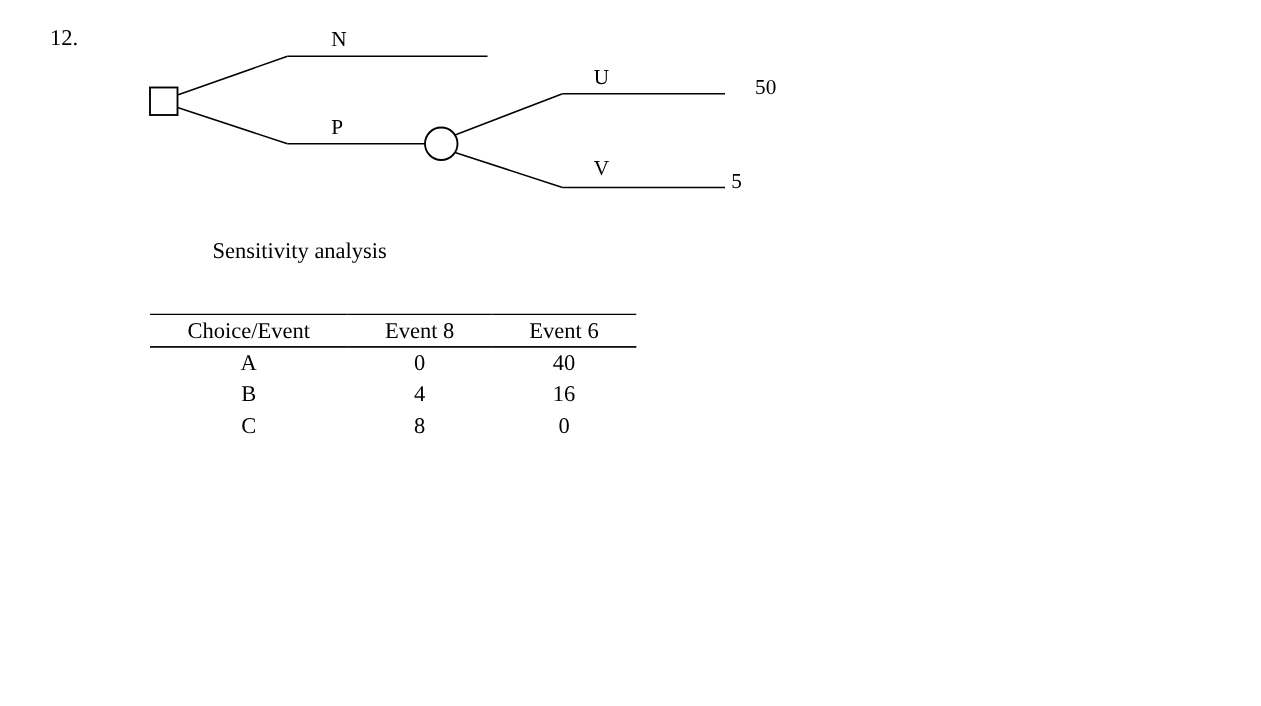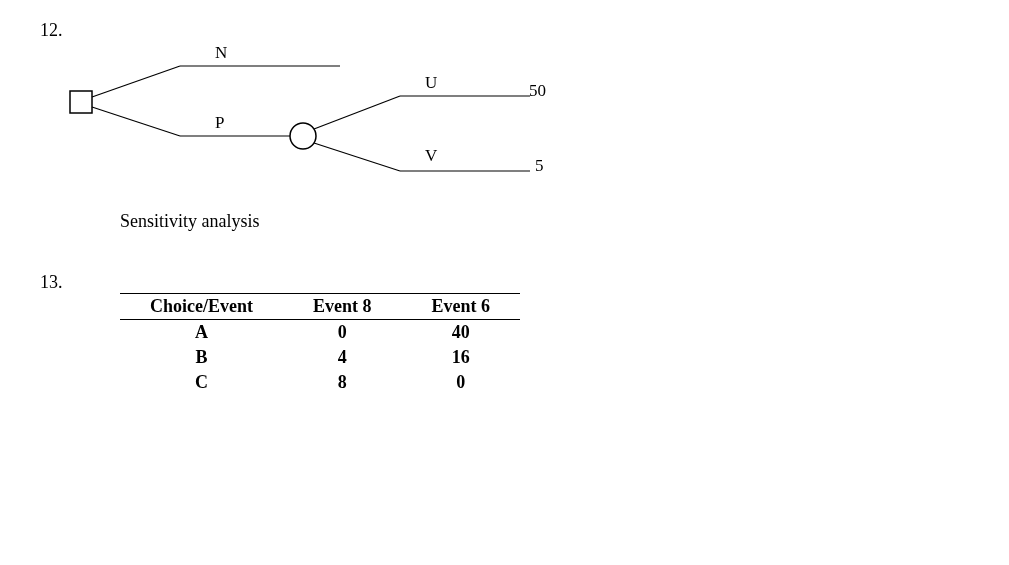--- a/index.html
+++ b/index.html
@@ -8,21 +8,20 @@
       color: #000;
       background: #fff;
       margin: 0;
       padding: 20px 40px;
       width: 1009px;
       box-sizing: border-box;
     }
     .question {
       display: flex;
       margin-bottom: 40px;
-      flex-direction: column;
     }
     .qnum {
       width: 50px;
       flex-shrink: 0;
     }
     .qcontent {
       flex: 1;
     }
     .qtext {
       margin-bottom: 20px;
@@ -50,21 +49,21 @@
     }
     .payoff-table {
       margin-left: 80px;
       border-collapse: collapse;
       font-family: 'Times New Roman', Times, serif;
       font-size: 18px;
     }
     .payoff-table th, .payoff-table td {
       padding: 2px 30px;
       text-align: center;
-      font-weight: bold;
+      font-weight: normal;
     }
     .payoff-table thead tr {
       border-top: 1px solid #000;
       border-bottom: 1px solid #000;
     }
     .payoff-table th:first-child {
       text-align: left;
     }
     .payoff-table td:first-child {
       text-align: center;
@@ -93,30 +92,29 @@
         <line x1="254" y1="88" x2="340" y2="55" stroke="#000" stroke-width="1.2"></line>
         <line x1="340" y1="55" x2="470" y2="55" stroke="#000" stroke-width="1.2"></line>
 
         <line x1="254" y1="102" x2="340" y2="130" stroke="#000" stroke-width="1.2"></line>
         <line x1="340" y1="130" x2="470" y2="130" stroke="#000" stroke-width="1.2"></line>
       </svg>
       <span class="dlabel" style="left:155px; top:2px;">N</span>
       <span class="dlabel" style="left:155px; top:72px;">P</span>
       <span class="dlabel" style="left:365px; top:32px;">U</span>
       <span class="dlabel" style="left:365px; top:105px;">V</span>
-      <span class="dlabel" style="left:469px; top:40px;">50</span>
+      <span class="dlabel" style="left:494px; top:40px;">50</span>
       <span class="dlabel" style="left:475px; top:115px;">5</span>
     </div>
 
     <div class="caption">Sensitivity analysis</div>
   </div>
 </div>
 
 <div class="question">
-  <div class="qnum">13.</div>
   <div class="qcontent">
 
     <table class="payoff-table">
       <thead>
         <tr>
           <th>Choice/Event</th>
           <th>Event 8</th>
           <th>Event 6</th>
         </tr>
       </thead>

